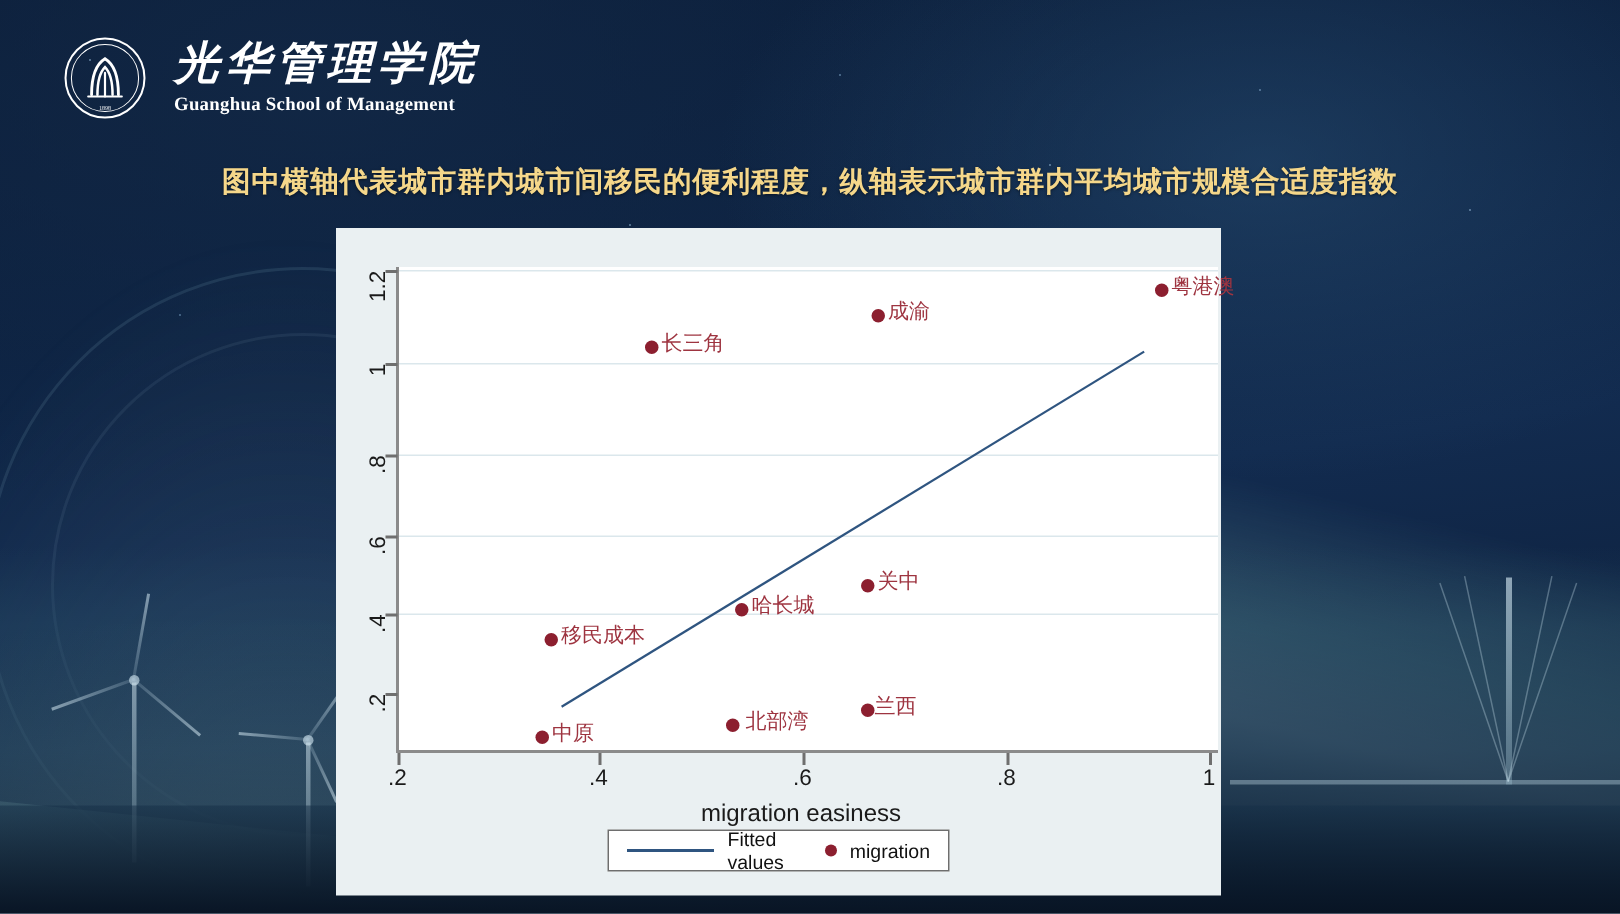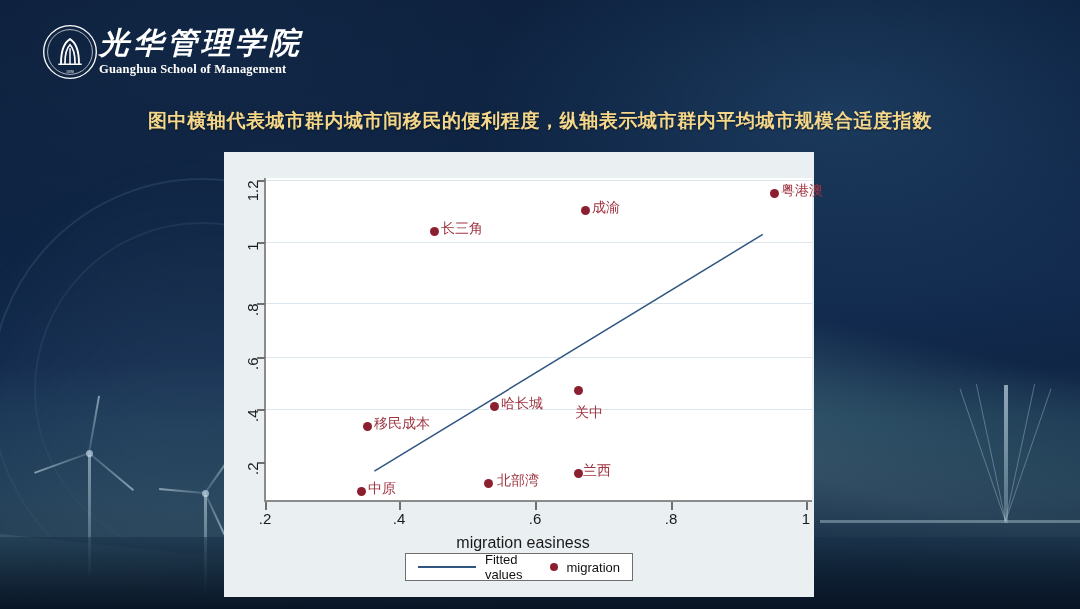--- a/index.html
+++ b/index.html
@@ -53,21 +53,21 @@
   .bridge-pylon{position:absolute;right:72px;bottom:86px;width:4px;height:138px;background:linear-gradient(180deg,rgba(215,235,245,.62),rgba(170,205,220,.30));}
   .bridge-cable{position:absolute;bottom:88px;width:1px;background:rgba(200,222,235,.34);transform-origin:bottom center;}
   .bg-water{position:absolute;left:0;bottom:0;width:1080px;height:72px;
      background:linear-gradient(180deg,rgba(22,48,72,.55),rgba(8,20,36,.98));}
   .bg-field{position:absolute;left:0;bottom:0;width:330px;height:96px;
      background:linear-gradient(110deg,rgba(90,130,140,.30),rgba(20,45,65,.05));
      clip-path:polygon(0 22%,100% 58%,100% 100%,0 100%);}
 
   
   .header{position:absolute;left:0;top:0;width:1080px;height:100px;}
-  .logo-wrap{position:absolute;left:42px;top:24px;display:flex;align-items:center;gap:1px;}
+  .logo-wrap{position:absolute;left:42px;top:24px;display:flex;align-items:center;gap:18px;}
   .logo-seal{width:56px;height:56px;flex:0 0 56px;}
   .logo-text{display:flex;flex-direction:column;line-height:1;}
   .logo-cn{font-family:"Liberation Serif","DejaVu Serif",serif;font-size:30px;color:#ffffff;
            letter-spacing:4px;font-style:italic;font-weight:700;white-space:nowrap;}
   .logo-en{font-family:"Liberation Serif","DejaVu Serif",serif;font-size:12.5px;color:#ffffff;
            font-weight:700;letter-spacing:.2px;margin-top:5px;white-space:nowrap;}
   .deck-title{position:absolute;right:44px;top:30px;font-family:"Liberation Serif","DejaVu Serif",serif;
      font-size:42px;font-weight:700;color:#ffffff;letter-spacing:3px;white-space:nowrap;
      text-shadow:0 1px 3px rgba(0,0,0,.45);}
 
@@ -83,21 +83,21 @@
   .plot-region{position:absolute;left:41px;top:26px;width:547px;height:322px;background:#ffffff;}
   .plot-border-left{position:absolute;left:40px;top:26px;width:1.6px;height:322px;background:#8b8b8b;}
   .plot-border-bottom{position:absolute;left:40px;top:348px;width:548px;height:1.6px;background:#8b8b8b;}
   .gridline{position:absolute;left:41px;width:547px;height:1px;background:#dbe7ec;}
   .ytick{position:absolute;left:33px;width:8px;height:1.6px;background:#6f6f6f;}
   .xtick{position:absolute;top:350px;width:1.6px;height:8px;background:#6f6f6f;}
   .ylab{position:absolute;font-size:15px;color:#1a1a1a;font-family:"Liberation Sans","DejaVu Sans",sans-serif;
      transform:rotate(-90deg);transform-origin:right center;text-align:right;white-space:nowrap;}
   .xlab{position:absolute;top:358px;font-size:15px;color:#1a1a1a;
      font-family:"Liberation Sans","DejaVu Sans",sans-serif;text-align:center;white-space:nowrap;}
-  .axis-title{position:absolute;top:382px;left:4px;width:590px;text-align:center;font-size:16px;color:#1a1a1a;
+  .axis-title{position:absolute;top:382px;left:15px;width:590px;text-align:center;font-size:16px;color:#1a1a1a;
      font-family:"Liberation Sans","DejaVu Sans",sans-serif;}
   .dot{position:absolute;width:9px;height:9px;border-radius:50%;background:#8c1f2f;}
   .dot-label{position:absolute;font-size:14px;color:#9e3440;white-space:nowrap;
      font-family:"Liberation Sans","DejaVu Sans",sans-serif;}
   .fit-svg{position:absolute;left:0;top:0;width:590px;height:445px;pointer-events:none;}
 
   .legend{position:absolute;left:181px;top:401px;width:228px;height:28px;background:#ffffff;
      border:1.4px solid #6e6e6e;display:flex;align-items:center;gap:9px;padding:0 12px;box-sizing:border-box;}
   .legend-line{width:58px;height:1.6px;background:#2f5580;flex:0 0 58px;}
   .legend-text{font-size:13px;color:#111;font-family:"Liberation Sans","DejaVu Sans",sans-serif;}
@@ -209,21 +209,21 @@
     <div class="dot" style="left:546px;top:37px;"></div>
     <div class="dot-label" style="left:557px;top:30px;">粤港澳</div>
 
     <div class="dot" style="left:357px;top:54px;"></div>
     <div class="dot-label" style="left:368px;top:47px;">成渝</div>
 
     <div class="dot" style="left:206px;top:75px;"></div>
     <div class="dot-label" style="left:217px;top:68px;">长三角</div>
 
     <div class="dot" style="left:350px;top:234px;"></div>
-    <div class="dot-label" style="left:351px;top:227px;margin-top:25px;">关中</div>
+    <div class="dot-label" style="left:361px;top:227px;">关中</div>
 
     <div class="dot" style="left:266px;top:250px;"></div>
     <div class="dot-label" style="left:277px;top:243px;">哈长城</div>
 
     <div class="dot" style="left:139px;top:270px;"></div>
     <div class="dot-label" style="left:150px;top:263px;">移民成本</div>
 
     <div class="dot" style="left:350px;top:317px;"></div>
     <div class="dot-label" style="left:359px;top:310px;">兰西</div>
 

